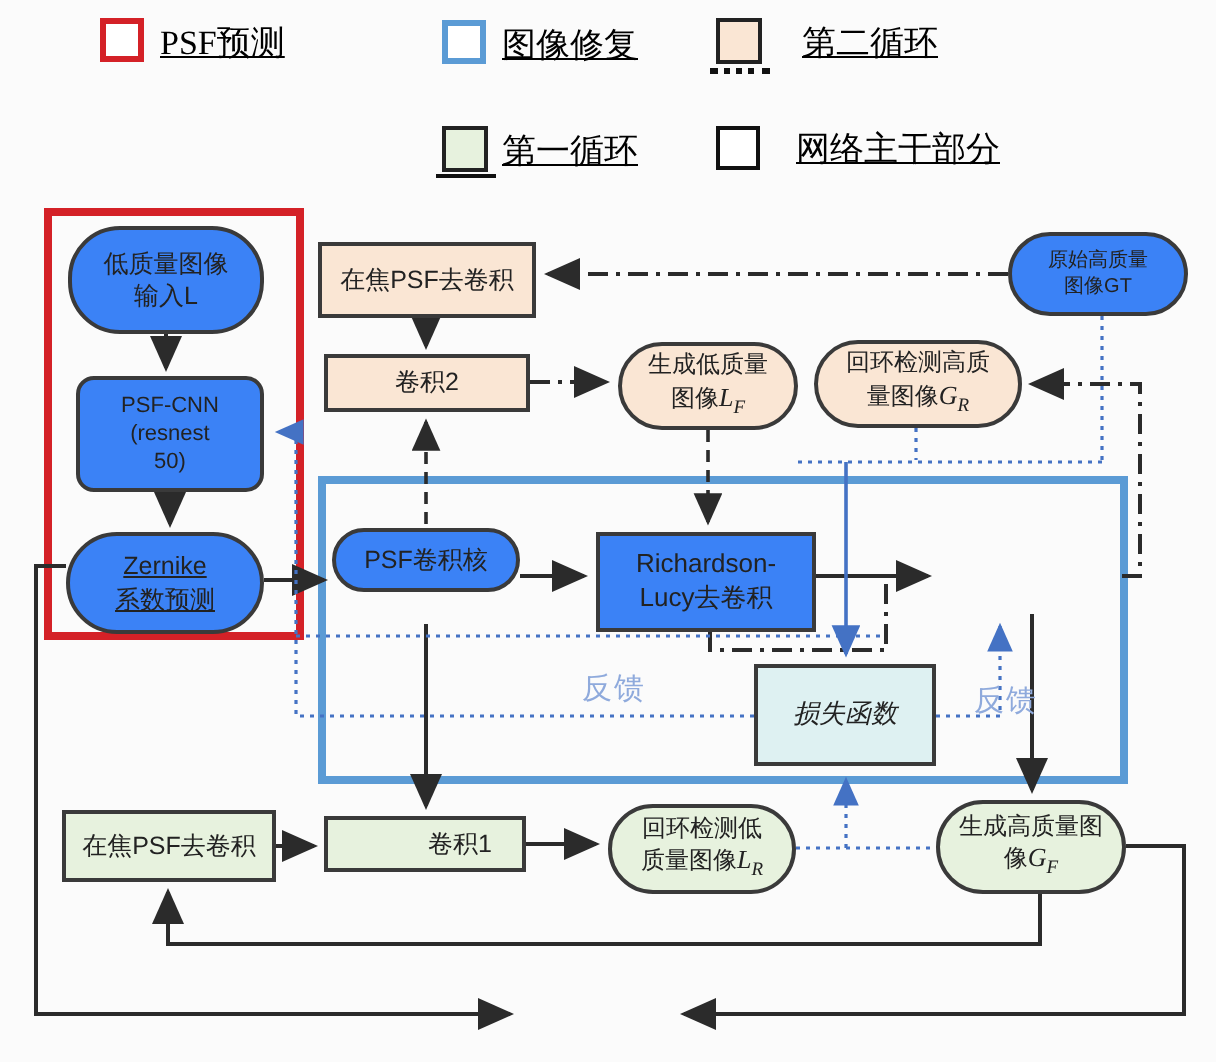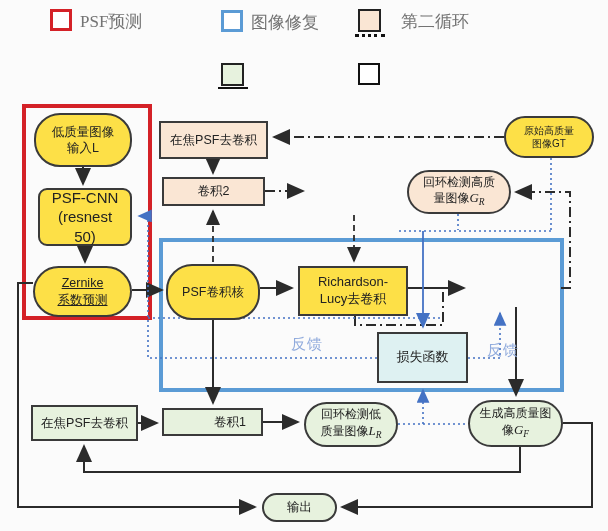--- a/index.html
+++ b/index.html
@@ -13,54 +13,56 @@
   svg.edges{position:absolute;left:0;top:0;z-index:2;}
   .e   {fill:none;stroke:var(--arrow-black);stroke-width:2;}
   .edd {fill:none;stroke:var(--arrow-black);stroke-width:2;stroke-dasharray:10 4 2 4;}
   .eda {fill:none;stroke:var(--arrow-black);stroke-width:1.8;stroke-dasharray:6 4;}
   .ebd {fill:none;stroke:var(--blue-line);stroke-width:1.6;stroke-dasharray:2 3;}
   .ebs {fill:none;stroke:var(--blue-line);stroke-width:1.8;}
   .mk-black{fill:var(--arrow-black);}
   .mk-blue{fill:var(--blue-line);}
   
   .node{position:absolute;display:flex;align-items:center;justify-content:center;text-align:center;
-        border:2px solid var(--node-border);background:#fde047;color:#222;font-size:12.5px;line-height:1.3;
+        border:2px solid var(--node-border);background:#3b82f6;color:#222;font-size:12.5px;line-height:1.3;
         box-sizing:border-box;z-index:3;}
   .stadium{border-radius:26px;}
   .rrect{border-radius:9px;}
   .peach{background:var(--peach-fill);}
   .green{background:var(--green-fill);}
-  .cyan{background:var(--cyan-fill);}
+  .cyan{background:var(--cyan-fill);font-style:italic;}
   .var{font-family:"Liberation Serif",serif;font-style:italic;font-size:13px;}
   .node sub{font-family:"Liberation Serif",serif;font-style:italic;font-size:9.5px;}
   .fb{position:absolute;z-index:3;color:var(--feedback-text);font-size:15px;letter-spacing:1px;}
   
   .lsq{position:absolute;box-sizing:border-box;background:#fff;z-index:3;}
-  .llabel{position:absolute;font-family:"Liberation Serif",serif;font-size:17px;color:#737373;z-index:3;white-space:nowrap;}
+  .llabel{position:absolute;font-family:"Liberation Serif",serif;font-size:17px;color:#000000;z-index:3;white-space:nowrap;text-decoration:underline;}
   .underline{position:absolute;z-index:3;}
 </style>
 </head>
 <body>
 
 <div class="canvas">
 
   <div class="lsq" style="left:50px;top:9px;width:22px;height:22px;border:3px solid var(--red-frame);"></div>
   <div class="llabel" style="left:80px;top:10px;">PSF预测</div>
 
   <div class="lsq" style="left:221px;top:10px;width:22px;height:22px;border:3px solid var(--blue-frame);"></div>
   <div class="llabel" style="left:251px;top:11px;">图像修复</div>
 
   <div class="lsq" style="left:358px;top:9px;width:23px;height:23px;border:2px solid #222;background:var(--peach-fill);"></div>
   <div class="underline" style="left:355px;top:34px;width:30px;border-bottom:3px dotted #111;"></div>
   <div class="llabel" style="left:401px;top:10px;">第二循环</div>
 
   <div class="lsq" style="left:221px;top:63px;width:23px;height:23px;border:2px solid #222;background:var(--green-fill);"></div>
   <div class="underline" style="left:218px;top:87px;width:30px;border-bottom:2.5px solid #111;"></div>
+  <div class="llabel" style="left:251px;top:64px;">第一循环</div>
 
   <div class="lsq" style="left:358px;top:63px;width:22px;height:22px;border:2.5px solid #111;"></div>
+  <div class="llabel" style="left:398px;top:63px;">网络主干部分</div>
 
   <div class="frame red" style="left:22px;top:104px;width:130px;height:216px;"></div>
   <div class="frame blue" style="left:159px;top:238px;width:405px;height:154px;"></div>
 
   <svg class="edges" width="608" height="531" viewBox="0 0 608 531">
     <defs>
       <marker id="ab" markerWidth="10" markerHeight="9" refX="8" refY="4" orient="auto">
         <path d="M0,0 L9,4 L0,8 z" class="mk-black"></path>
       </marker>
       <marker id="au" markerWidth="10" markerHeight="9" refX="8" refY="4" orient="auto">
@@ -100,51 +102,55 @@
     <path class="ebd" d="M148 318 H440"></path>
 
     <path class="ebs" d="M423 231 V327" marker-end="url(#au)"></path>
   </svg>
 
   <div class="node stadium" style="left:34px;top:113px;width:98px;height:54px;">
     <div><span>低质量图像</span><br>
          <span>输入L</span></div>
   </div>
 
-  <div class="node rrect" style="left:38px;top:188px;width:94px;height:58px;font-size:15px;">
+  <div class="node rrect" style="left:38px;top:188px;width:94px;height:58px;font-size:11px;">
     <div><span>PSF-CNN</span><br>
          <span>(resnest</span><br>
          <span>50)</span></div>
   </div>
 
   <div class="node stadium" style="left:33px;top:266px;width:99px;height:51px;text-decoration:underline;">
     <div><span>Zernike</span><br>
          <span>系数预测</span></div>
   </div>
 
   <div class="node peach" style="left:159px;top:121px;width:109px;height:38px;">
     <div><span>在焦PSF去卷积</span></div>
   </div>
 
   <div class="node peach" style="left:162px;top:177px;width:103px;height:29px;">
     <div><span>卷积2</span></div>
   </div>
 
+  <div class="node stadium peach" style="left:309px;top:171px;width:90px;height:44px;font-size:12px;">
+    <div><span>生成低质量</span><br>
+         <span>图像</span><i class="var">L</i><sub>F</sub></div>
+  </div>
 
   <div class="node stadium peach" style="left:407px;top:170px;width:104px;height:44px;font-size:12px;">
     <div><span>回环检测高质</span><br>
          <span>量图像</span><i class="var">G</i><sub>R</sub></div>
   </div>
 
   <div class="node stadium" style="left:504px;top:116px;width:90px;height:42px;font-size:10px;">
     <div><span>原始高质量</span><br>
          <span>图像GT</span></div>
   </div>
 
-  <div class="node stadium" style="left:166px;top:264px;width:94px;height:56px;">
+  <div class="node stadium" style="left:166px;top:264px;width:94px;height:32px;">
     <div><span>PSF卷积核</span></div>
   </div>
 
   <div class="node" style="left:298px;top:266px;width:110px;height:50px;font-size:13px;">
     <div><span>Richardson-</span><br>
          <span>Lucy去卷积</span></div>
   </div>
 
 
   <div class="node cyan" style="left:377px;top:332px;width:91px;height:51px;font-size:13px;">
@@ -165,17 +171,14 @@
   <div class="node stadium green" style="left:304px;top:402px;width:94px;height:45px;font-size:12px;justify-content:center;">
     <div><span>回环检测低</span><br>
          <span>质量图像</span><i class="var">L</i><sub>R</sub></div>
   </div>
 
   <div class="node stadium green" style="left:468px;top:400px;width:95px;height:47px;font-size:12px;">
     <div><span>生成高质量图</span><br>
          <span>像</span><i class="var">G</i><sub>F</sub></div>
   </div>
 
-  <div class="node stadium green" style="left:262px;top:493px;width:75px;height:29px;">
-    <div><span>输出</span></div>
-  </div>
 
 </div>
 
 </body></html>

